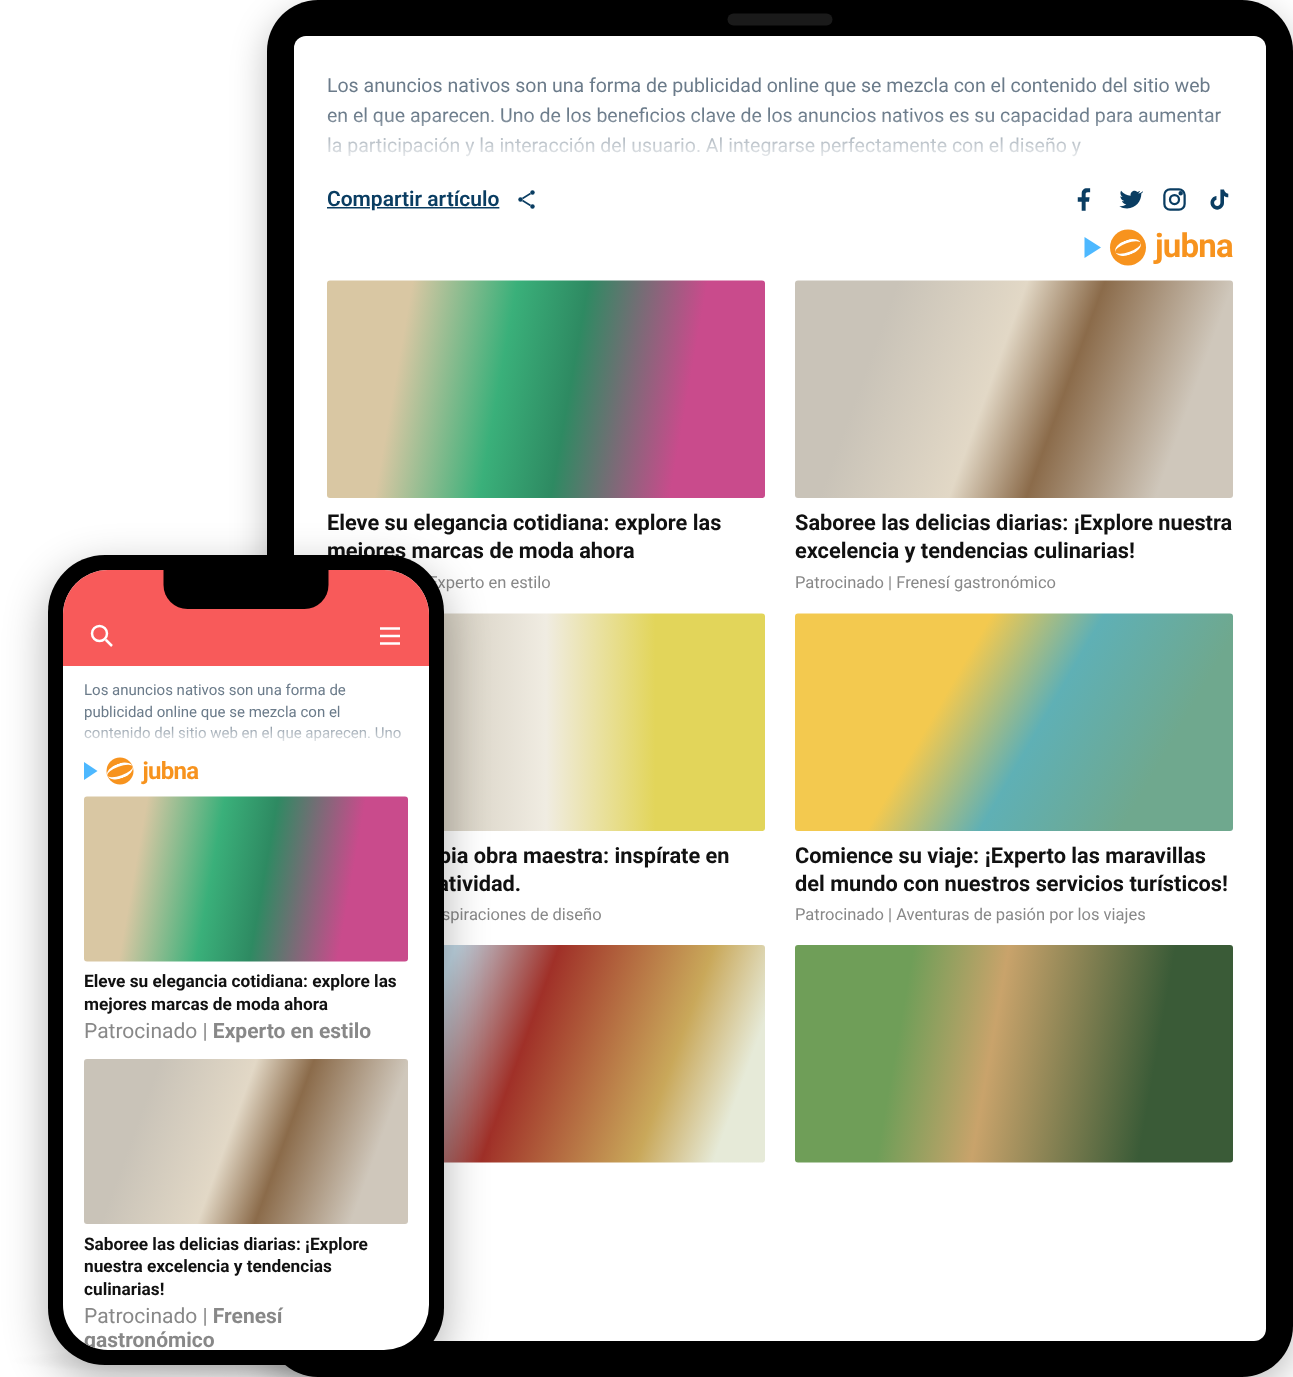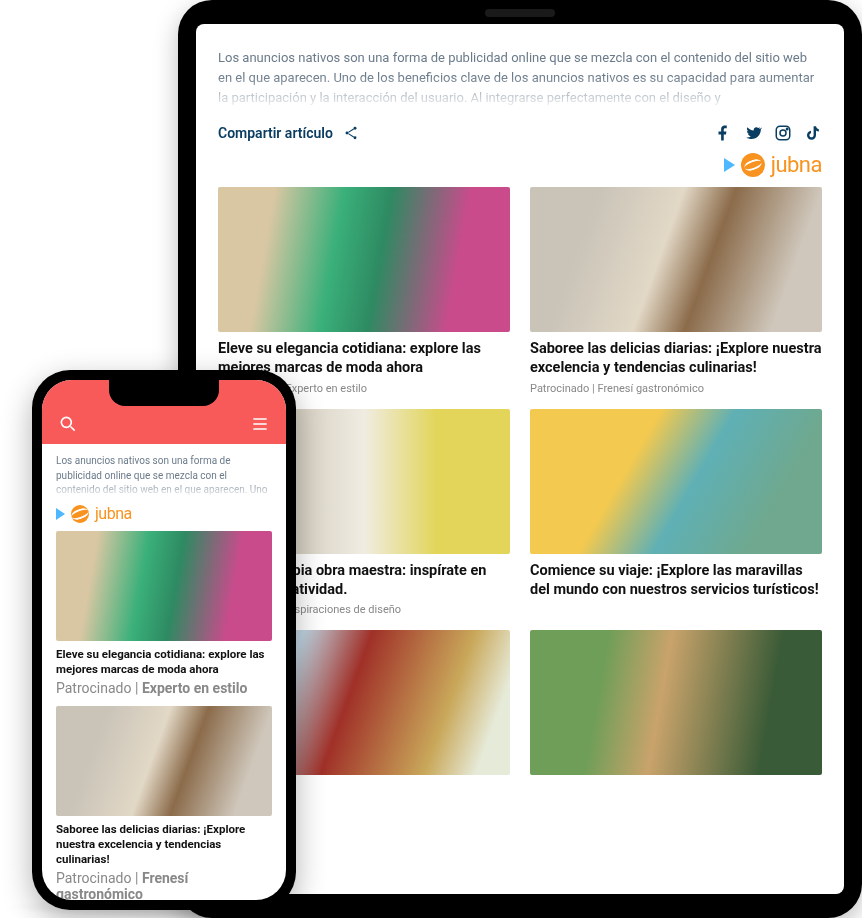--- a/index.html
+++ b/index.html
@@ -14,28 +14,28 @@
   overflow: hidden; padding: 24px 22px; }
 
 .article-text { color: #6b7b8a; font-size: 13px; line-height: 1.55; margin-bottom: 8px; }
 .article-fade { position: relative; max-height: 62px; overflow: hidden; }
 .article-fade::after { content: ""; position: absolute; left: 0; right: 0; bottom: 0;
   height: 34px; background: linear-gradient(rgba(255,255,255,0), #fff); }
 
 .share-row { display: flex; align-items: center; justify-content: space-between;
   margin: 14px 0 10px; }
 .share-left { display: flex; align-items: center; gap: 10px; color: #0a3d62;
-  font-weight: 600; font-size: 14px; cursor: pointer; }
+  font-weight: 600; font-size: 14px; cursor: pointer; text-decoration: underline; }
 .share-left svg { width: 16px; height: 16px; }
 .socials { display: flex; gap: 12px; color: #0a3d62; }
 .socials svg { width: 18px; height: 18px; cursor: pointer; }
 
 .jubna-row { display: flex; justify-content: flex-end; align-items: center; gap: 6px;
   margin-bottom: 10px; }
-.jubna-logo { display: flex; align-items: center; gap: 6px; font-weight: 400;
+.jubna-logo { display: flex; align-items: center; gap: 6px; font-weight: 700;
   color: #f7931e; font-size: 22px; letter-spacing: -.5px; }
 .jubna-logo .globe { width: 24px; height: 24px; border-radius: 50%; background: #f7931e;
   display: flex; align-items: center; justify-content: center; }
 .jubna-logo .globe span { width: 18px; height: 10px; border-top: 2px solid #fff;
   border-bottom: 2px solid #fff; border-radius: 50%; transform: rotate(-20deg); }
 .play-tri { width: 0; height: 0; border-left: 11px solid #4db8ff;
   border-top: 7px solid transparent; border-bottom: 7px solid transparent; cursor: pointer; }
 
 .grid { display: grid; grid-template-columns: 1fr 1fr; gap: 14px 20px; }
 .card { cursor: pointer; }
@@ -152,21 +152,25 @@
       <div class="card">
         <div class="thumb thumb-gallery"></div>
         <div class="card-title">Cree su propia obra maestra: inspírate en nuestra creatividad.</div>
         <div class="card-meta">
           <span>Patrocinado</span> |
           <span class="src">Inspiraciones de diseño</span>
         </div>
       </div>
       <div class="card">
         <div class="thumb thumb-travel"></div>
-        <div class="card-title">Comience su viaje: ¡Explore las maravillas del mundo con nuestros servicios turísticos!</div>
+        <div class="card-title">Comience su viaje: ¡Experto las maravillas del mundo con nuestros servicios turísticos!</div>
+        <div class="card-meta">
+          <span>Patrocinado</span> |
+          <span class="src">Aventuras de pasión por los viajes</span>
+        </div>
       </div>
       <div class="card">
         <div class="thumb thumb-house"></div>
       </div>
       <div class="card">
         <div class="thumb thumb-people"></div>
       </div>
     </div>
 
   </div>

